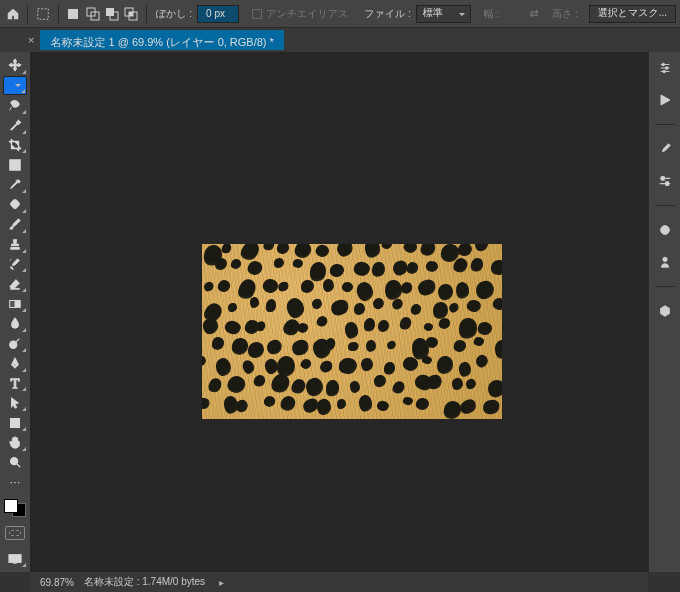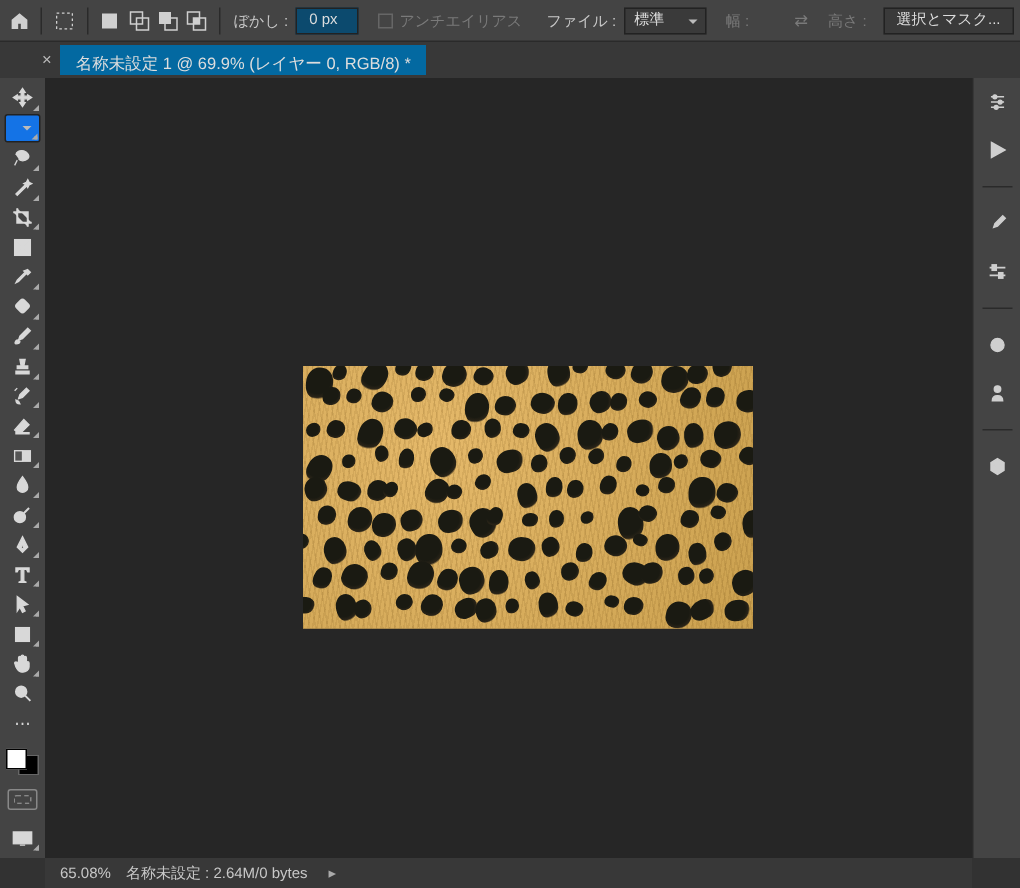--- a/index.html
+++ b/index.html
@@ -455,19 +455,19 @@
     <div class="ricon">
         <svg width="14" height="14" viewBox="0 0 16 16" fill="none" stroke="#cfcfcf">
           <path d="M8 2l5 3v6l-5 3-5-3V5z"></path>
           <path d="M3 5l5 3 5-3M8 8v6"></path>
         </svg>
       </div>
   </div>
 </div>
 
 <div class="status">
-  <span>65.08%</span>
+  <span>69.87%</span>
   <span>
     <span>名称未設定 :</span>
-    <span>2.64M/0 bytes</span>
+    <span>1.74M/0 bytes</span>
   </span>
   <span class="chev">▸</span>
 </div>
 
 </body></html>

